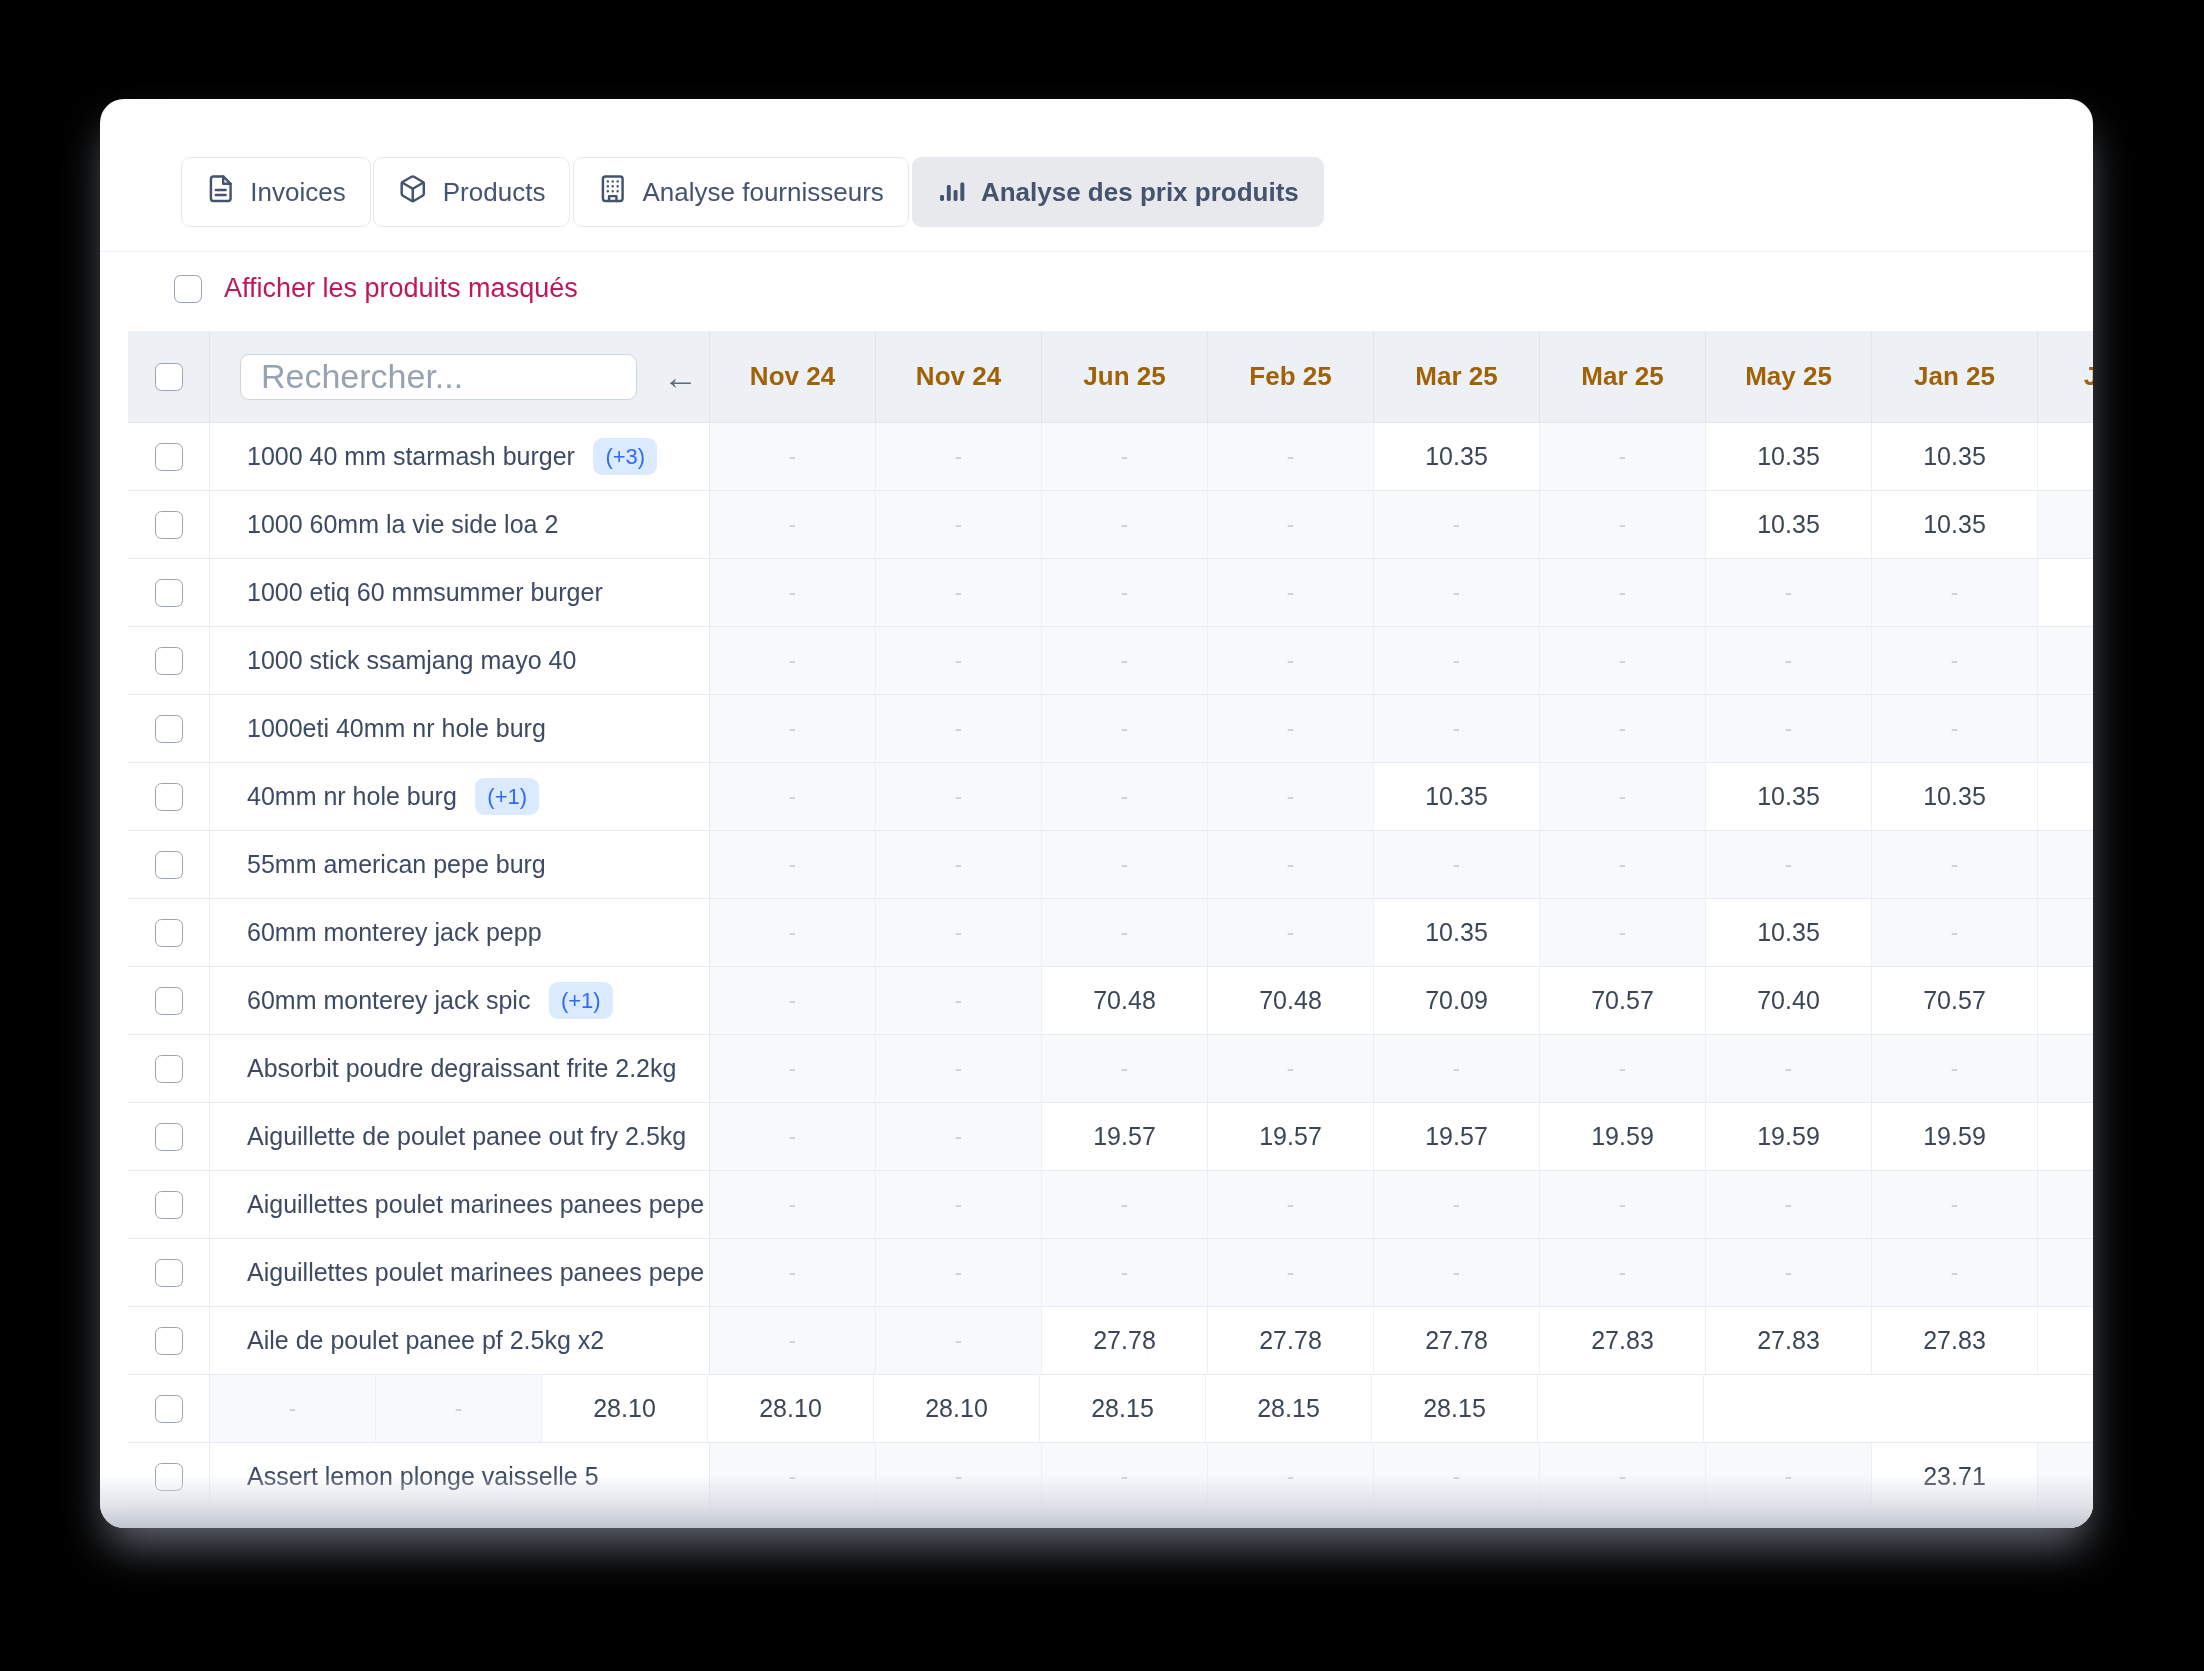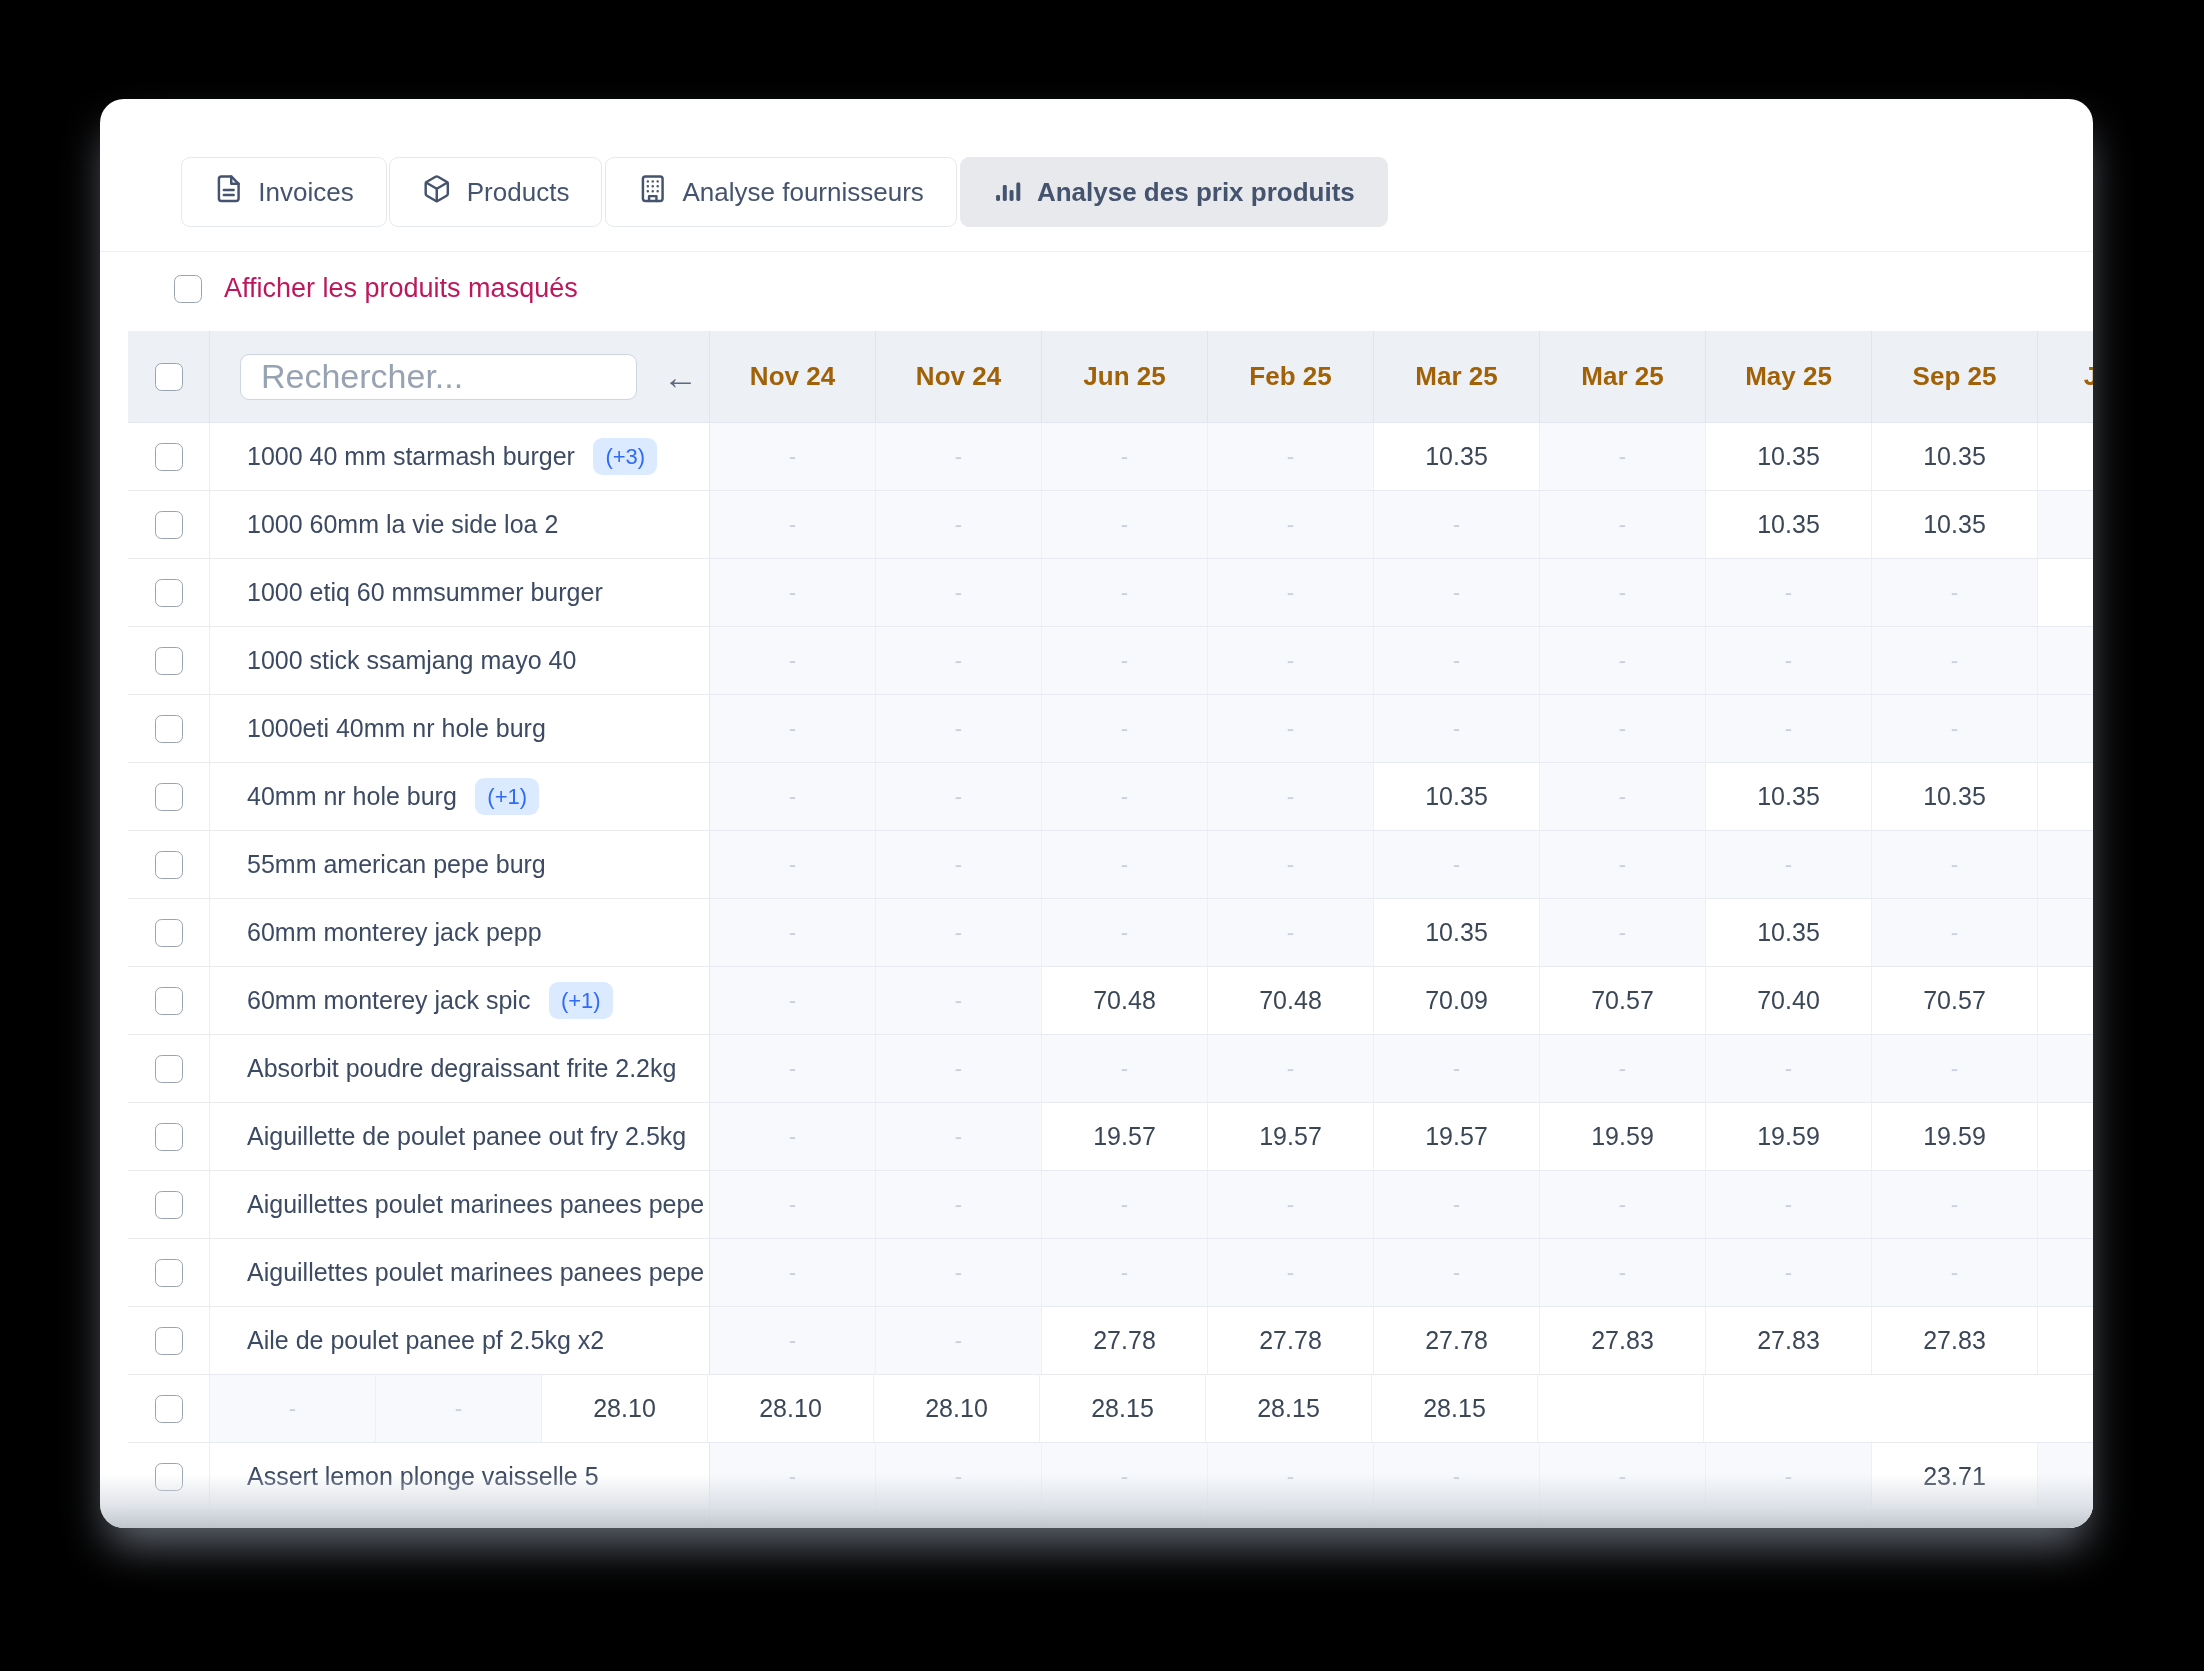--- a/index.html
+++ b/index.html
@@ -14,21 +14,21 @@
     position:absolute;left:100px;top:99px;
     width:1993px;height:1429px;
     background:#ffffff;border-radius:24px;
     overflow:hidden;
     box-shadow:0 24px 44px -7.4px rgba(150,158,172,.65);
   }
   
   .tabs{position:absolute;left:81px;top:58px;display:flex;}
   .tab{
     display:flex;align-items:center;gap:14.8px;
-    height:70px;padding:0 32px;box-sizing:border-box;
+    height:70px;padding:0 24px;box-sizing:border-box;
     background:#fff;border:0.9px solid #e3e8ef;border-radius:9.2px;
     margin-right:2.8px;cursor:pointer;
     font-size:26px;font-weight:500;color:#44536e;white-space:nowrap;
   }
   .tab.active{background:#e7e9ec;border-color:#e7e9ec;font-weight:600;}
   .tab svg{flex:none;}
   .divider{position:absolute;left:0;right:0;top:152px;height:0.9px;background:#ecEFF3;background:#eceff3;}
   
   .show-hidden{position:absolute;left:74px;top:174px;display:flex;align-items:center;gap:22px;}
   .checkbox{
@@ -142,21 +142,21 @@
         <span class="collapse-arrow">←</span>
       </div>
 
     <div class="th th-month">Nov 24</div>
         <div class="th th-month">Nov 24</div>
         <div class="th th-month">Jun 25</div>
         <div class="th th-month">Feb 25</div>
         <div class="th th-month">Mar 25</div>
         <div class="th th-month">Mar 25</div>
         <div class="th th-month">May 25</div>
-        <div class="th th-month">Sep 25</div>
+        <div class="th th-month">Jan 25</div>
         <div class="th th-month">Jul 25</div>
       </div>
     <div>
         <div class="tr">
           <div class="td td-check">
             <div class="checkbox"></div>
           </div>
           <div class="td td-name">
             <span>1000 40 mm starmash burger</span>
             <span class="badge">(+3)</span>

